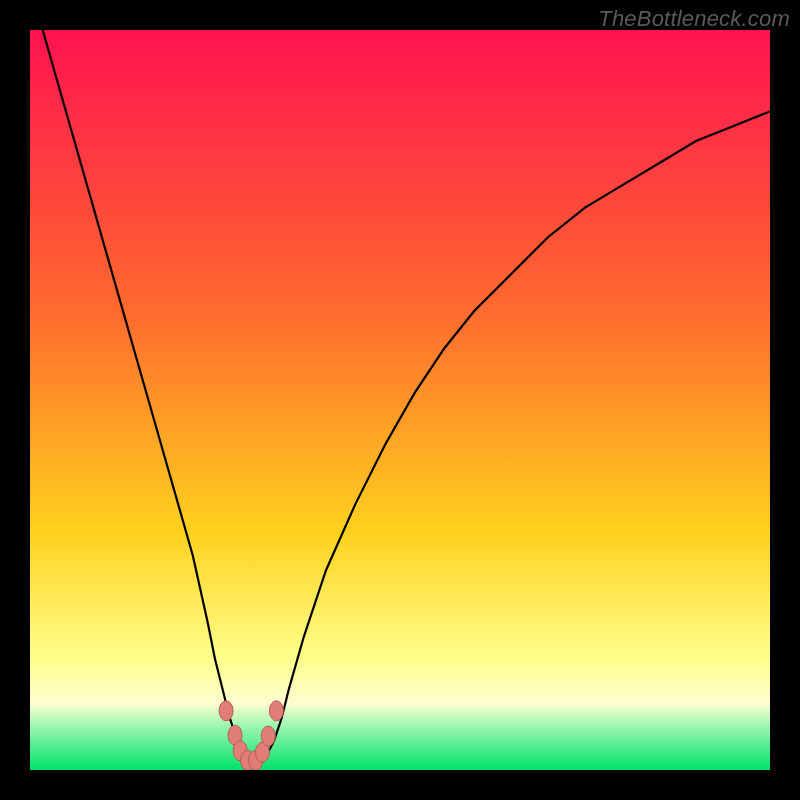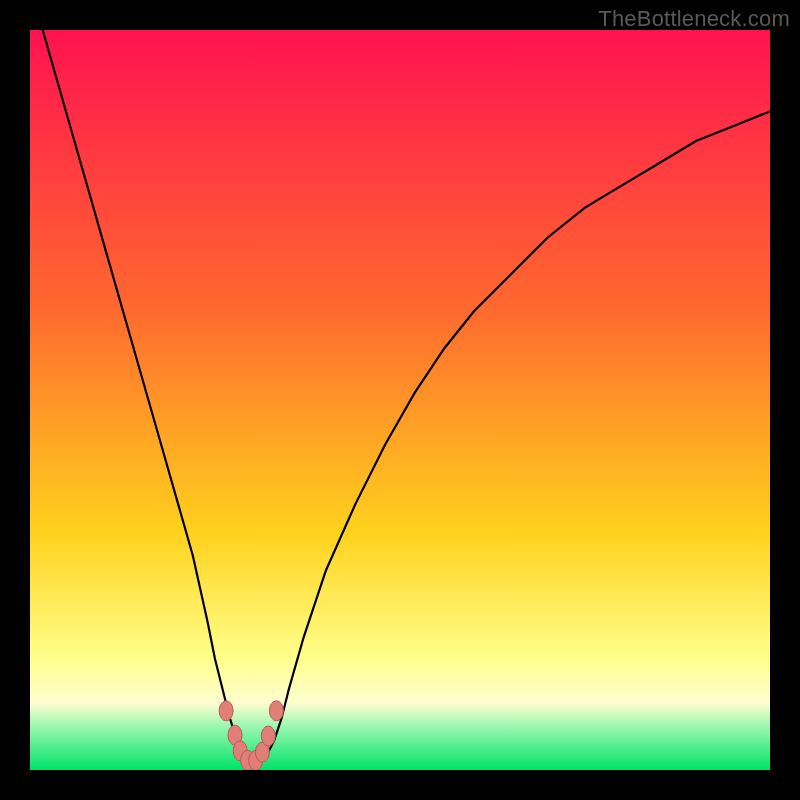--- a/index.html
+++ b/index.html
@@ -21,20 +21,21 @@
   }
   .watermark {
     position: absolute;
     top: 6px;
     right: 10px;
     color: #5a5a5a;
     font-size: 22px;
     font-weight: 500;
     letter-spacing: 0.2px;
     user-select: none;
+    font-style: italic;
   }
   .plot {
     position: absolute;
     left: 30px;
     top: 30px;
     width: 740px;
     height: 740px;
     overflow: hidden;
   }
   .plot svg {

